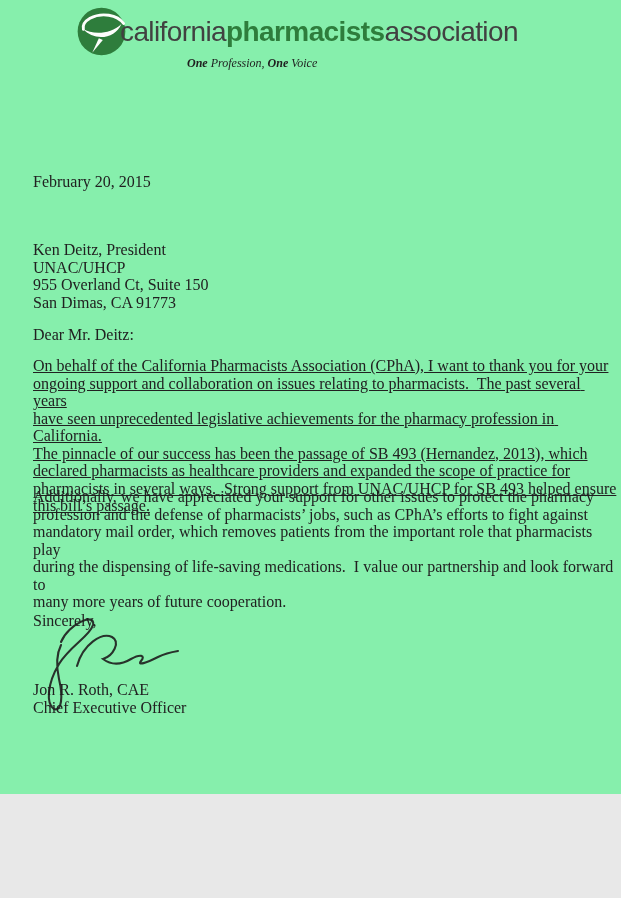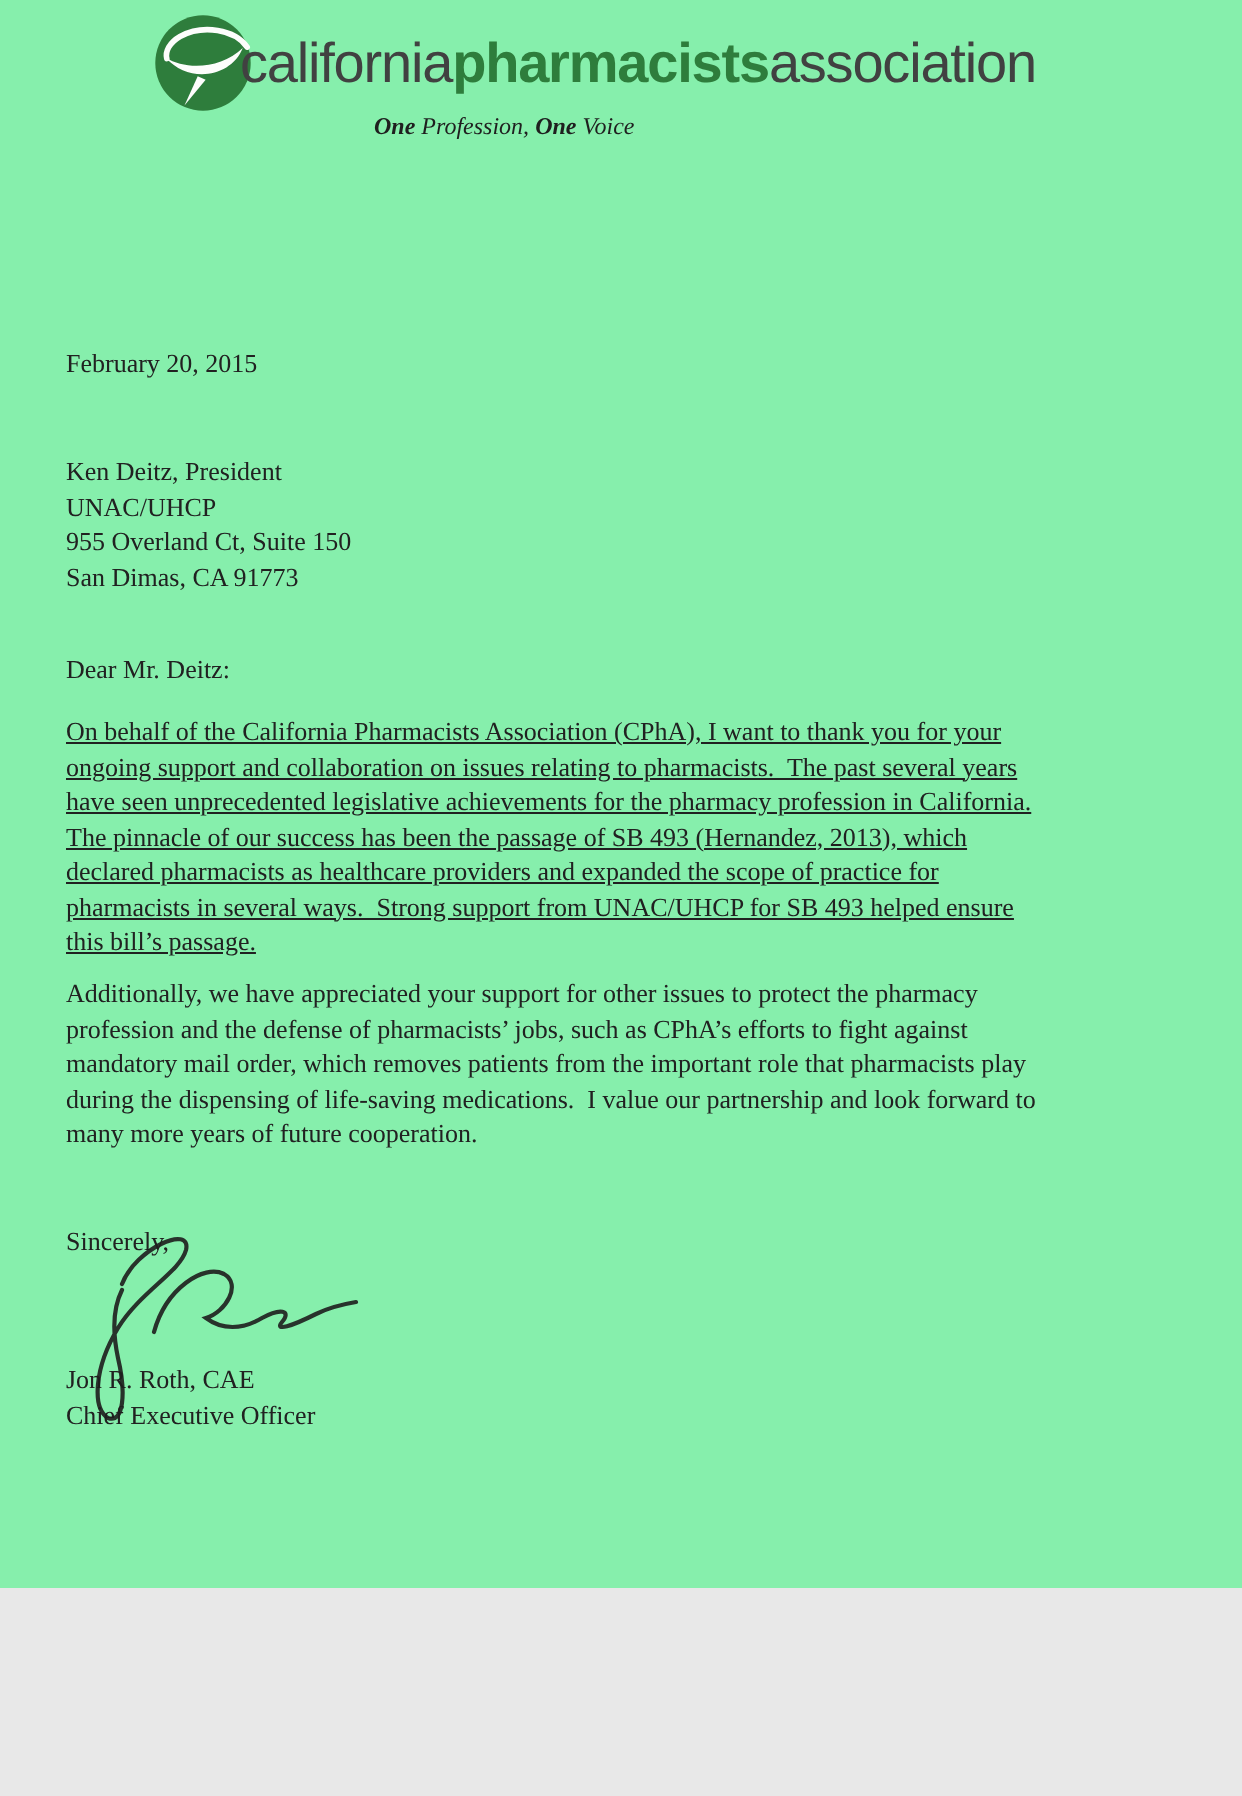--- a/index.html
+++ b/index.html
@@ -25,25 +25,25 @@
   .brand .seg-gray  { color: #414141; font-weight: 400; }
   .brand .seg-green { color: #2e7d3c; font-weight: 700; }
   .tagline {
     position: absolute; left: 187px; top: 56px;
     font-size: 12px; font-style: italic; color: #1f1f1f;
     white-space: nowrap;
   }
   .tagline .bold { font-weight: 700; }
 
   
-  .serif-block { font-size: 13px; line-height: 17.5px; color: #212121; }
+  .serif-block { font-size: 16px; line-height: 17.5px; color: #212121; }
   .pre { white-space: pre-wrap; }
 
   .date       { position: absolute; left: 33px; top: 173px; }
-  .recipient  { position: absolute; left: 33px; top: 227px; }
+  .recipient  { position: absolute; left: 33px; top: 241px; }
   .salutation { position: absolute; left: 33px; top: 326px; }
   .para1      { position: absolute; left: 33px; top: 357px; width: 585px; text-decoration: underline; }
   .para2      { position: absolute; left: 33px; top: 488px; width: 585px; }
   .closing    { position: absolute; left: 33px; top: 612px; }
 
   .signature  { position: absolute; left: 20px; top: 606px; width: 168px; height: 116px; z-index: 2; }
   .signer-name  { position: absolute; left: 33px; top: 681px; }
   .signer-title { position: absolute; left: 33px; top: 699px; text-align: right; }
 
   

